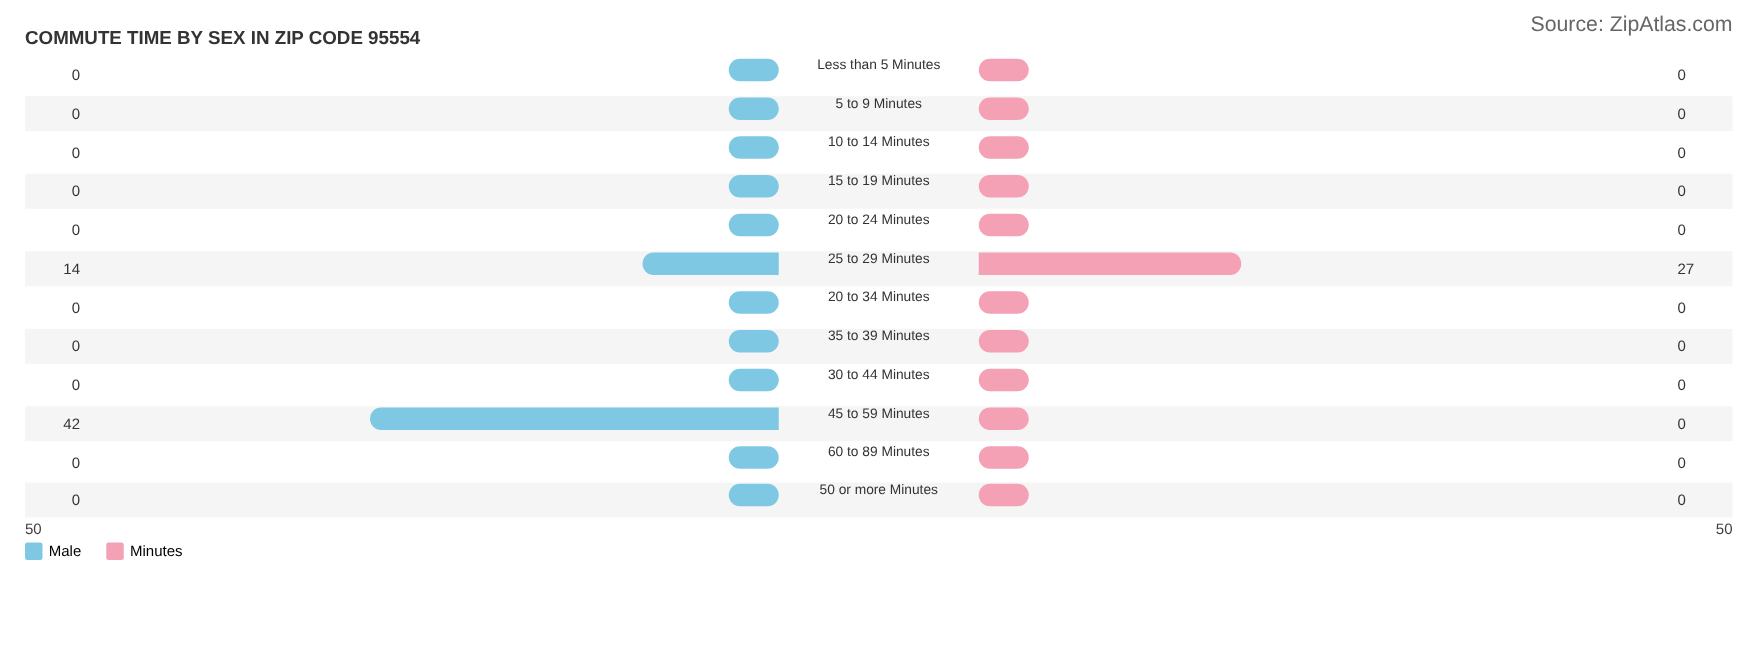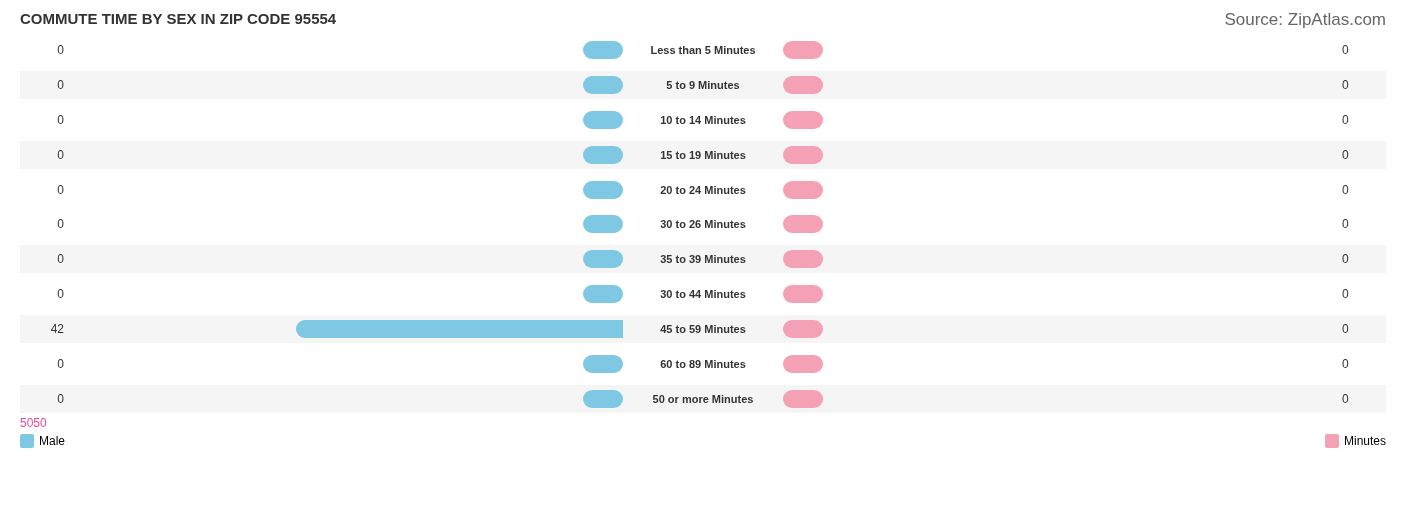--- a/index.html
+++ b/index.html
@@ -6,21 +6,21 @@
     body {
       font-family: Arial, sans-serif;
       background: #fff;
       width: 1406px;
       height: 523px;
       overflow: hidden;
     }
     .chart-container {
       width: 1406px;
       height: 523px;
-      padding: 10px 20px 40px 20px;
+      padding: 22px 20px 40px 20px;
       position: relative;
     }
     .chart-title {
       font-size: 15px;
       font-weight: bold;
       text-transform: uppercase;
       color: #333;
       margin-bottom: 6px;
     }
     .source-label {
@@ -54,24 +54,22 @@
       width: 50px;
       text-align: right;
       font-size: 12px;
       color: #333;
       padding-right: 6px;
       flex-shrink: 0;
     }
     .bars-center {
       flex: 1;
       display: flex;
-      align-items: center;
       position: relative;
       height: 100%;
-      font-weight: bold;
     }
     .left-bar-area {
       flex: 1;
       display: flex;
       justify-content: flex-end;
       align-items: center;
       height: 20px;
     }
     .right-bar-area {
       flex: 1;
@@ -111,21 +109,21 @@
     .right-value {
       width: 50px;
       text-align: left;
       font-size: 12px;
       color: #333;
       padding-left: 6px;
       flex-shrink: 0;
     }
     .legend {
       display: flex;
-      justify-content: space-between;
+      justify-content: flex-start;
       align-items: center;
       gap: 20px;
       margin-top: 4px;
       font-size: 12px;
     }
     .legend-item {
       display: flex;
       align-items: center;
       gap: 5px;
     }
@@ -136,23 +134,23 @@
       border-radius: 2px;
     }
     .legend-box-female {
       width: 14px;
       height: 14px;
       background: #f4a0b5;
       border-radius: 2px;
     }
     .axis-labels {
       display: flex;
-      justify-content: flex-start;
+      justify-content: space-between;
       font-size: 12px;
-      color: #ec4899;
+      color: #404040;
       margin-bottom: 2px;
     }
   </style>
 </head>
 <body>
 
 <div class="chart-container">
   <div class="chart-title">COMMUTE TIME BY SEX IN ZIP CODE 95554</div>
   <div class="source-label">Source: ZipAtlas.com</div>
 
@@ -216,27 +214,40 @@
         <div class="left-bar-area">
           <div class="bar-male full-round" style="width:40px;"></div>
         </div>
         <div class="label-center">20 to 24 Minutes</div>
         <div class="right-bar-area">
           <div class="bar-female full-round" style="width:40px;"></div>
         </div>
       </div>
       <div class="right-value">0</div>
     </div>
-        <div class="bar-row">
-      <div class="left-value">0</div>
-      <div class="bars-center">
-        <div class="left-bar-area">
-          <div class="bar-male full-round" style="width:40px;"></div>
-        </div>
-        <div class="label-center">30 to 26 Minutes</div>
+        <div class="bar-row alt-bg">
+      <div class="left-value">14</div>
+      <div class="bars-center">
+        <div class="left-bar-area">
+          <div class="bar-male" style="width:109px;"></div>
+        </div>
+        <div class="label-center">25 to 29 Minutes</div>
+        <div class="right-bar-area">
+          <div class="bar-female" style="width:210px;"></div>
+        </div>
+      </div>
+      <div class="right-value">27</div>
+    </div>
+        <div class="bar-row">
+      <div class="left-value">0</div>
+      <div class="bars-center">
+        <div class="left-bar-area">
+          <div class="bar-male full-round" style="width:40px;"></div>
+        </div>
+        <div class="label-center">20 to 34 Minutes</div>
         <div class="right-bar-area">
           <div class="bar-female full-round" style="width:40px;"></div>
         </div>
       </div>
       <div class="right-value">0</div>
     </div>
         <div class="bar-row alt-bg">
       <div class="left-value">0</div>
       <div class="bars-center">
         <div class="left-bar-area">

